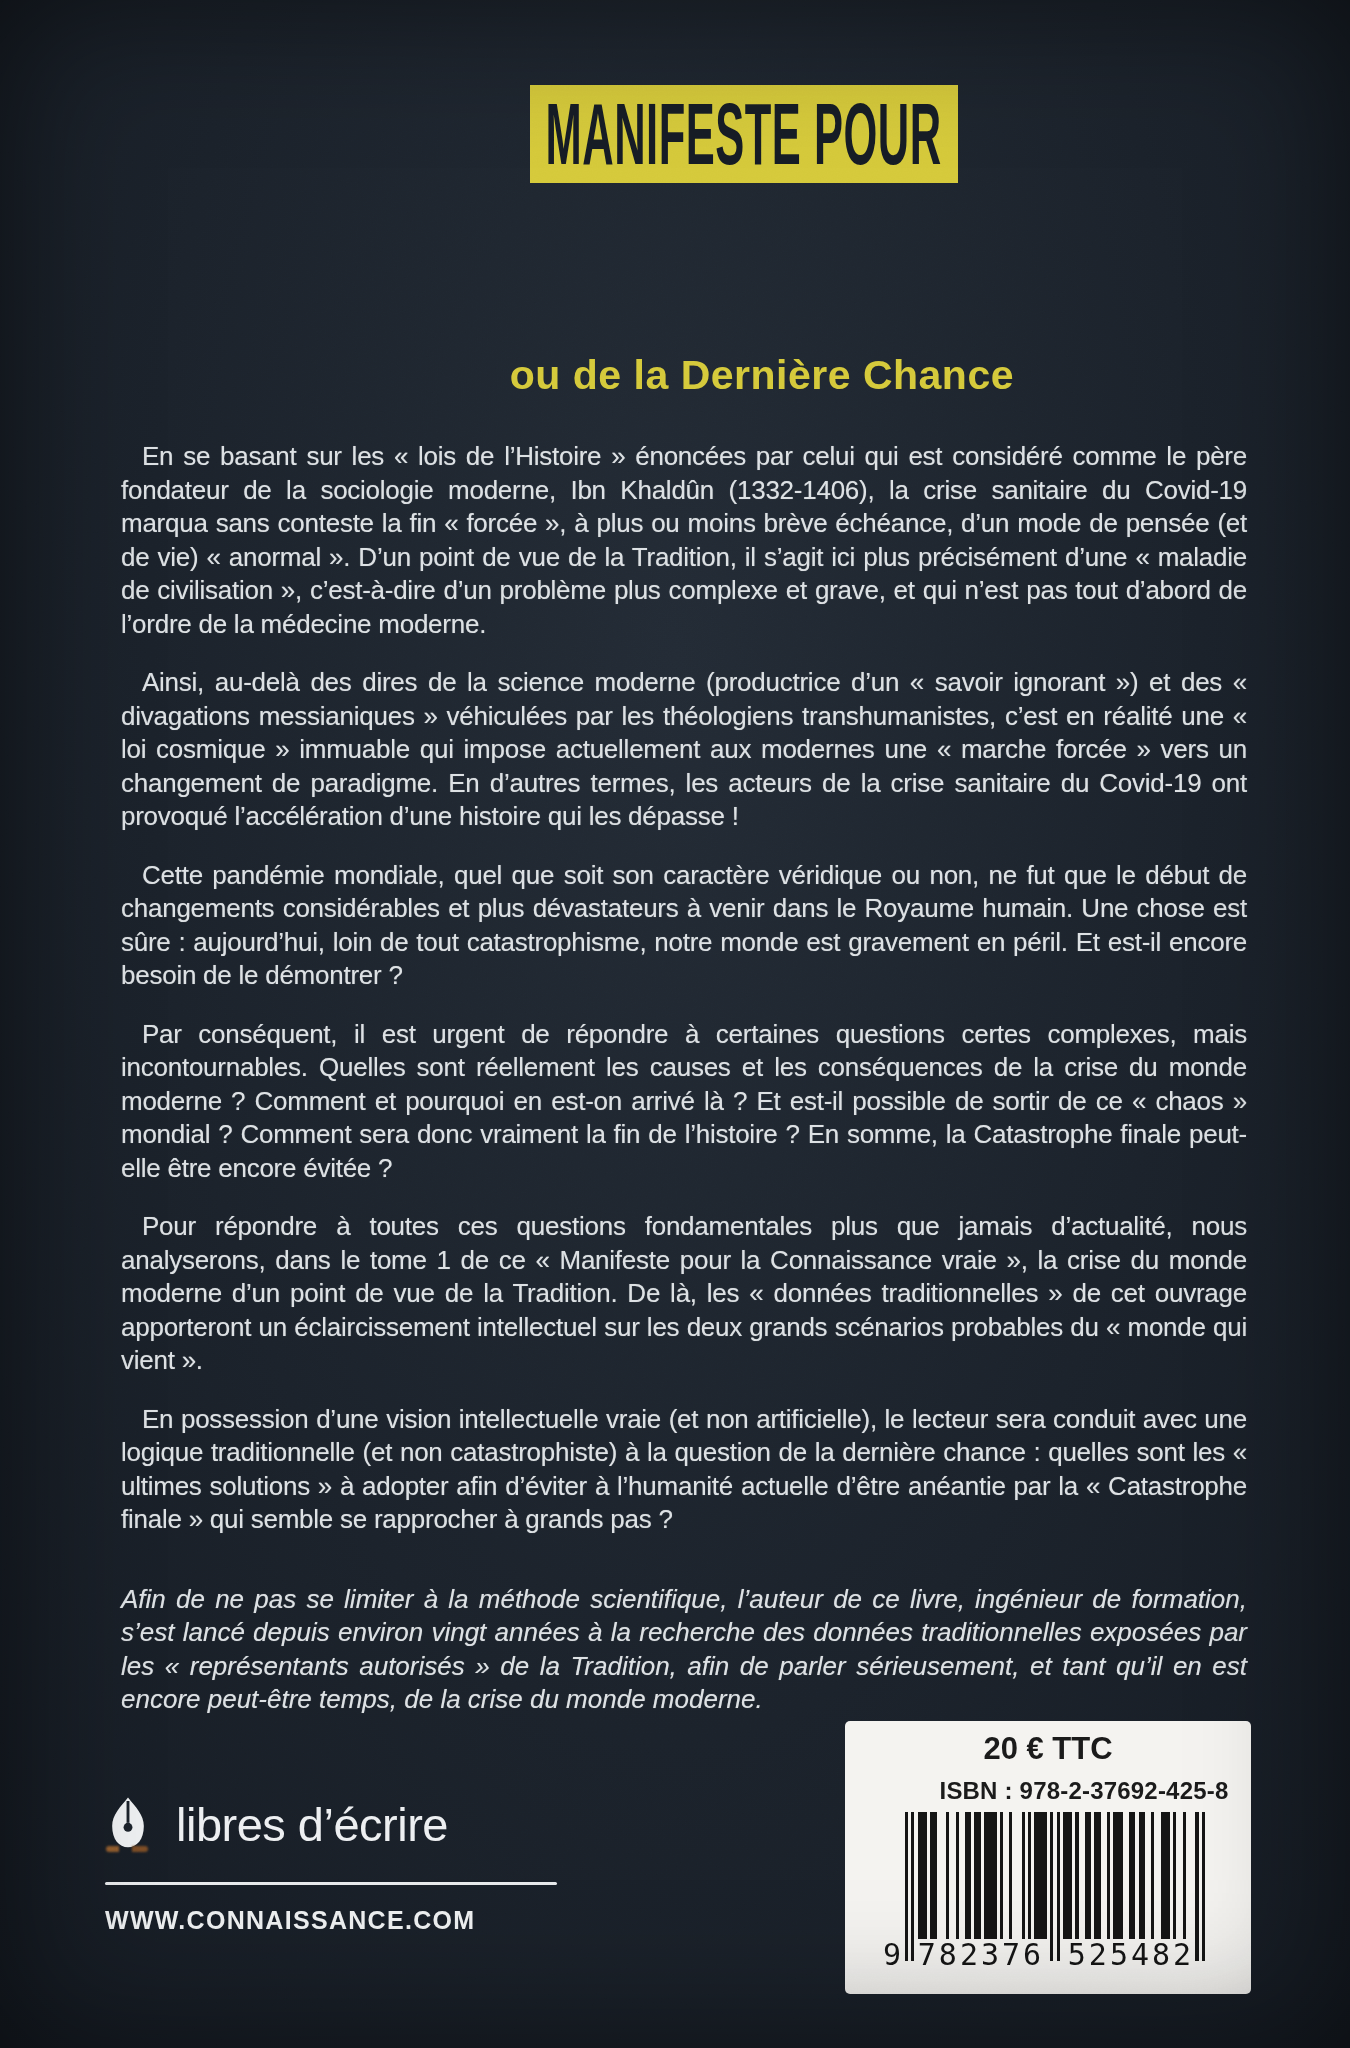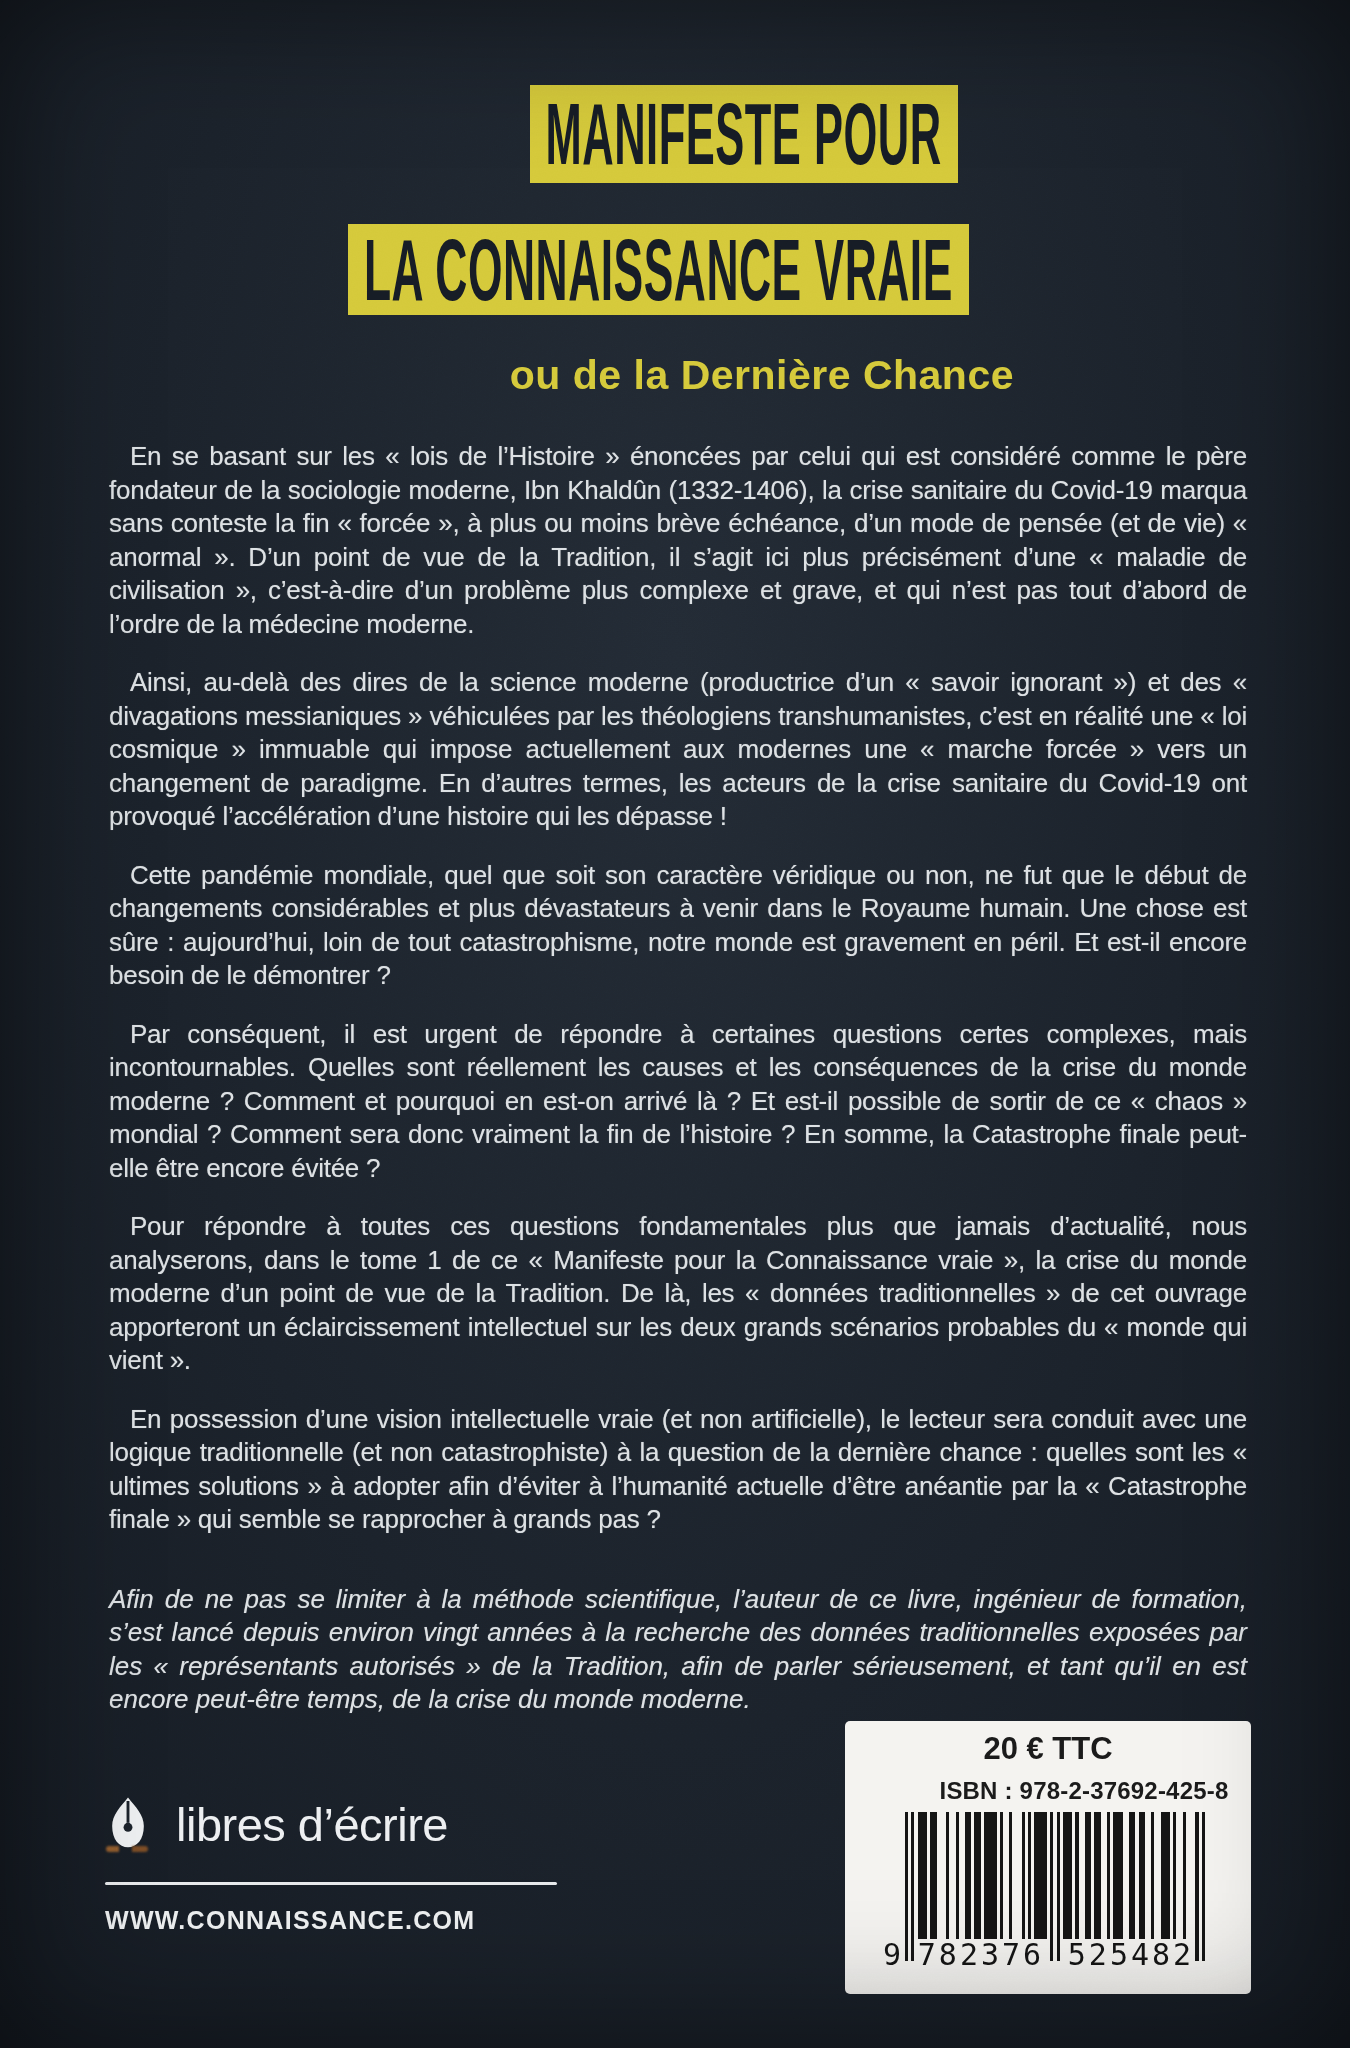--- a/index.html
+++ b/index.html
@@ -25,21 +25,21 @@
     text-align:right; color:#d5c93a; font-weight:700; font-size:41px; letter-spacing:.5px;
   }
 
   
   .body{
     position:absolute; left:105px; top:440px; width:1142px;
     color:#dde1e4; font-size:26px; line-height:33.5px; letter-spacing:-.25px;
     text-align:justify; hyphens:auto; -webkit-hyphens:auto;
     text-shadow:0 0 1px rgba(230,234,238,.4);
   }
-  .body p{margin:0 0 25px 4px; text-indent:21px;}
+  .body p{margin:0 0 25px 16px; text-indent:21px;}
   .body p.note{font-style:italic; text-indent:0; margin-top:46px; letter-spacing:0;}
 
   
   .publisher{position:absolute; left:104px; top:1796px; display:flex; align-items:flex-end; gap:24px; color:#edeff1;}
   .nib{position:relative; width:48px; height:58px; flex:0 0 auto;}
   .nib svg{display:block;}
   .glint{position:absolute; left:2px; bottom:2px; width:42px; height:6px;
          background:linear-gradient(90deg,#a5672f 0 30%, transparent 30% 62%, #8d5526 62%);
          border-radius:3px; filter:blur(1px); opacity:.85;}
   .pubname{font-size:47px; line-height:1; letter-spacing:-.5px; padding-bottom:6px;}
@@ -62,23 +62,20 @@
   .bcdigits .g2{position:absolute; left:156px; width:140px; text-align:center; letter-spacing:3px;}
 </style>
 </head>
 <body>
 
 <div class="page">
 
   <div class="tblock b1">
     <span class="fit" style="transform: scaleX(0.494382);">MANIFESTE POUR</span>
   </div>
-  <div class="tblock b2">
-    <span class="fit" style="transform: scaleX(0.504713);">LA CONNAISSANCE VRAIE</span>
-  </div>
   <div class="subtitle">ou de la Dernière Chance</div>
 
   <div class="body">
     <p>En se basant sur les « lois de l’Histoire » énoncées par celui qui est considéré comme le père fondateur de la sociologie moderne, Ibn Khaldûn (1332-1406), la crise sanitaire du Covid-19 marqua sans conteste la fin « forcée », à plus ou moins brève échéance, d’un mode de pensée (et de vie) « anormal ». D’un point de vue de la Tradition, il s’agit ici plus précisément d’une « maladie de civilisation », c’est-à-dire d’un problème plus complexe et grave, et qui n’est pas tout d’abord de l’ordre de la médecine moderne.</p>
     <p>Ainsi, au-delà des dires de la science moderne (productrice d’un « savoir ignorant ») et des « divagations messianiques » véhiculées par les théologiens transhumanistes, c’est en réalité une « loi cosmique » immuable qui impose actuellement aux modernes une « marche forcée » vers un changement de paradigme. En d’autres termes, les acteurs de la crise sanitaire du Covid-19 ont provoqué l’accélération d’une histoire qui les dépasse !</p>
     <p>Cette pandémie mondiale, quel que soit son caractère véridique ou non, ne fut que le début de changements considérables et plus dévastateurs à venir dans le Royaume humain. Une chose est sûre : aujourd’hui, loin de tout catastrophisme, notre monde est gravement en péril. Et est-il encore besoin de le démontrer ?</p>
     <p>Par conséquent, il est urgent de répondre à certaines questions certes complexes, mais incontournables. Quelles sont réellement les causes et les conséquences de la crise du monde moderne ? Comment et pourquoi en est-on arrivé là ? Et est-il possible de sortir de ce « chaos » mondial ? Comment sera donc vraiment la fin de l’histoire ? En somme, la Catastrophe finale peut-elle être encore évitée ?</p>
     <p>Pour répondre à toutes ces questions fondamentales plus que jamais d’actualité, nous analyserons, dans le tome 1 de ce « Manifeste pour la Connaissance vraie », la crise du monde moderne d’un point de vue de la Tradition. De là, les « données traditionnelles » de cet ouvrage apporteront un éclaircissement intellectuel sur les deux grands scénarios probables du « monde qui vient ».</p>
     <p>En possession d’une vision intellectuelle vraie (et non artificielle), le lecteur sera conduit avec une logique traditionnelle (et non catastrophiste) à la question de la dernière chance : quelles sont les « ultimes solutions » à adopter afin d’éviter à l’humanité actuelle d’être anéantie par la « Catastrophe finale » qui semble se rapprocher à grands pas ?</p>
     <p class="note">Afin de ne pas se limiter à la méthode scientifique, l’auteur de ce livre, ingénieur de formation, s’est lancé depuis environ vingt années à la recherche des données traditionnelles exposées par les « représentants autorisés » de la Tradition, afin de parler sérieusement, et tant qu’il en est encore peut-être temps, de la crise du monde moderne.</p>

